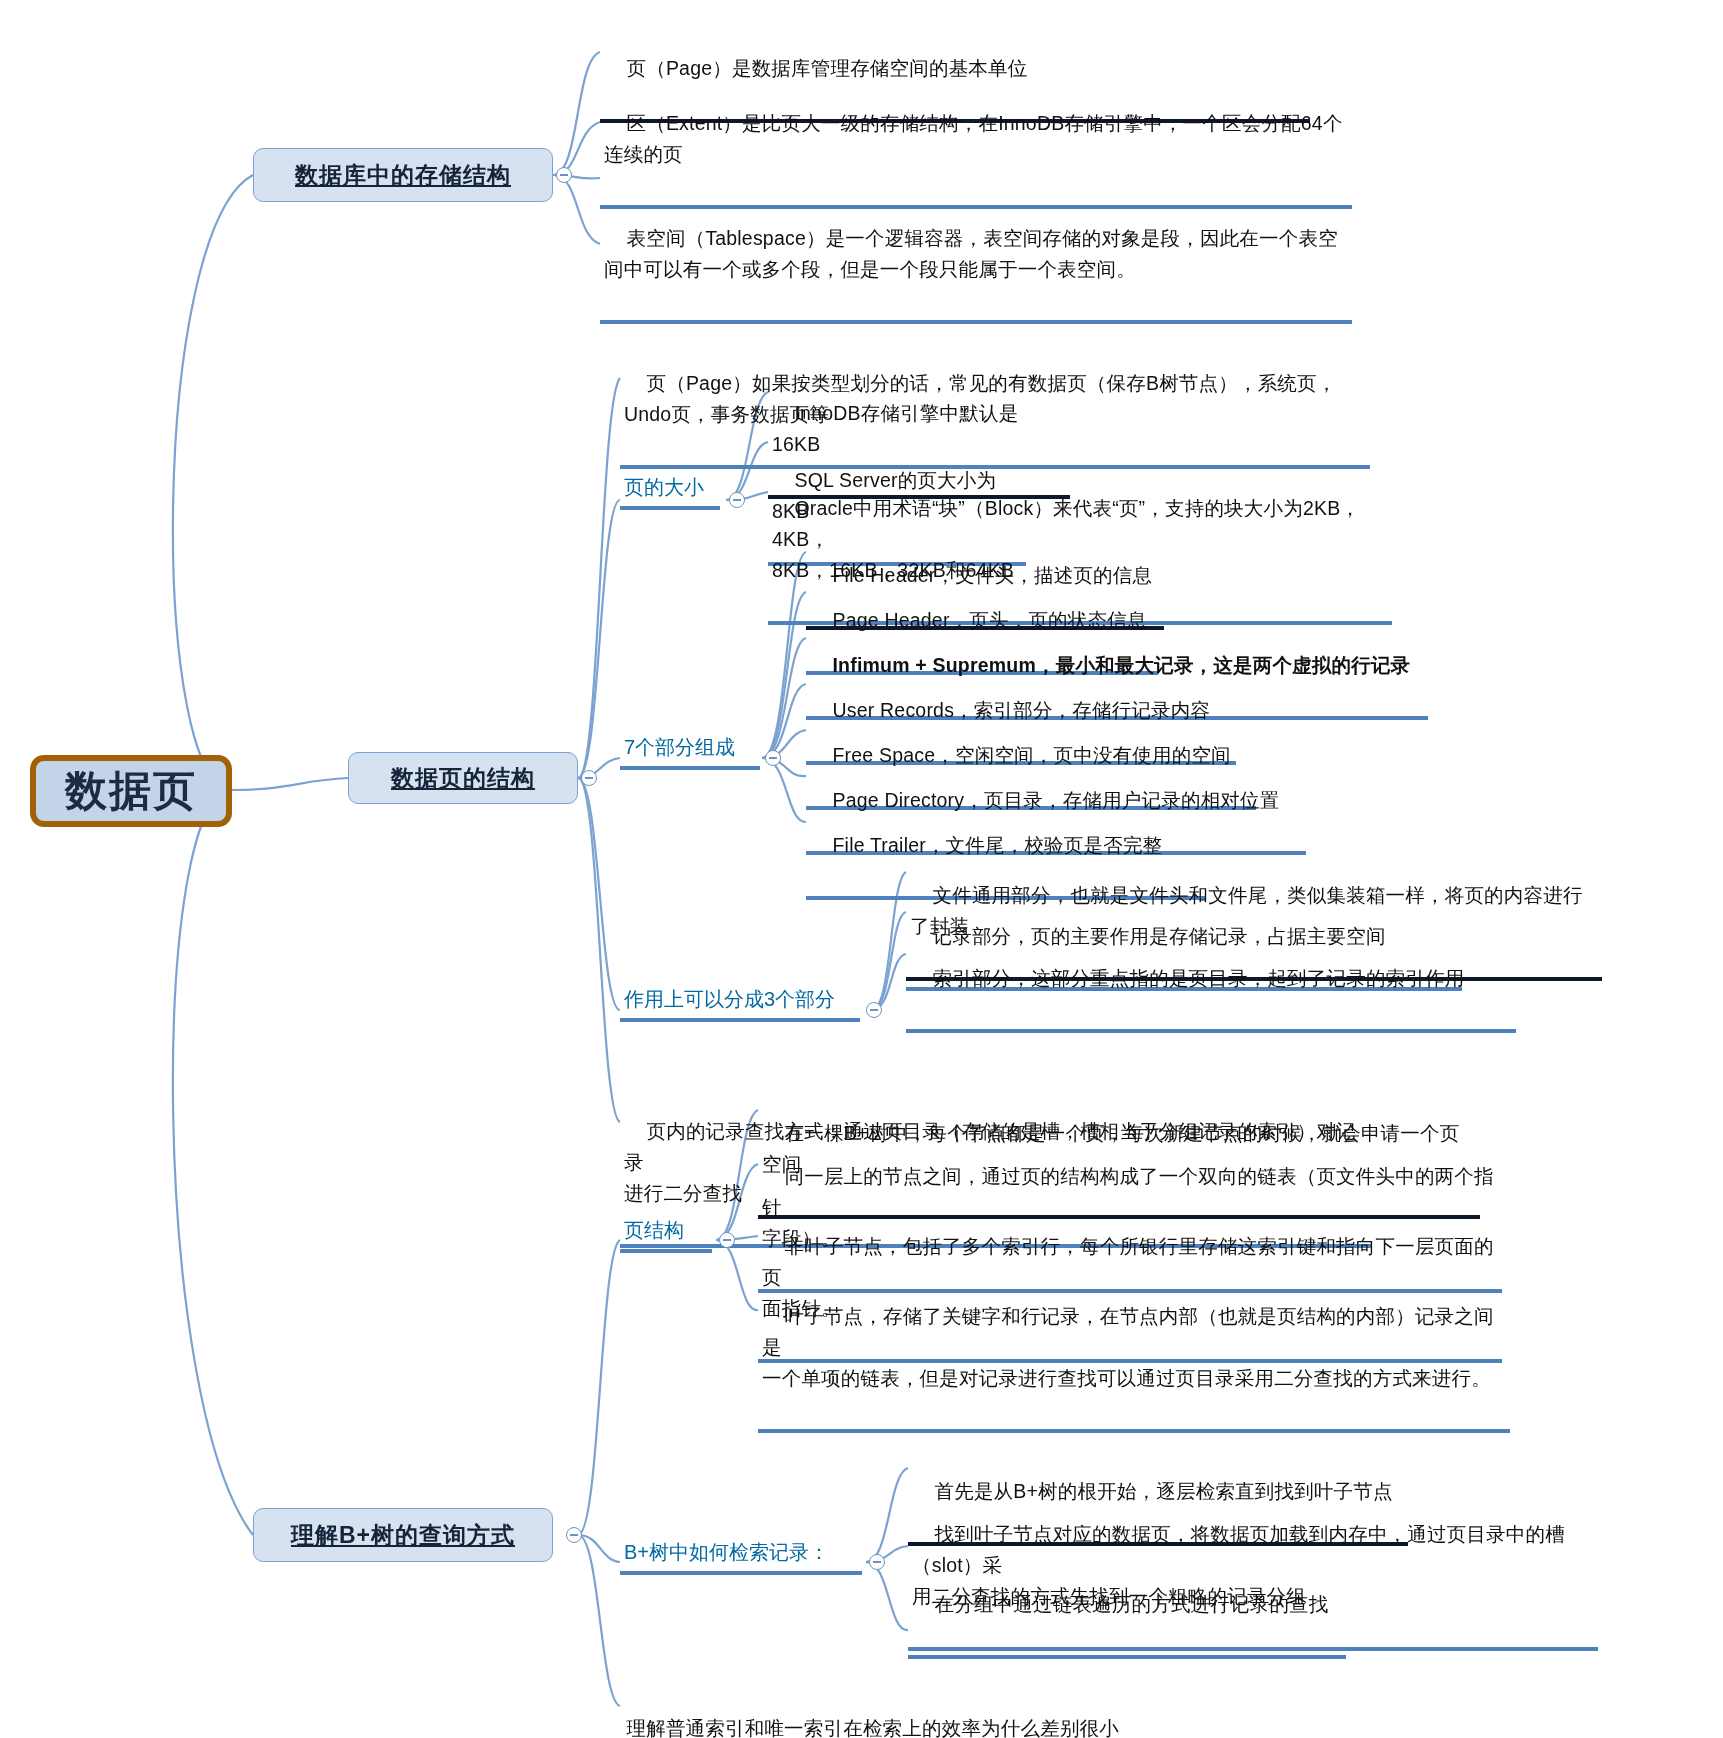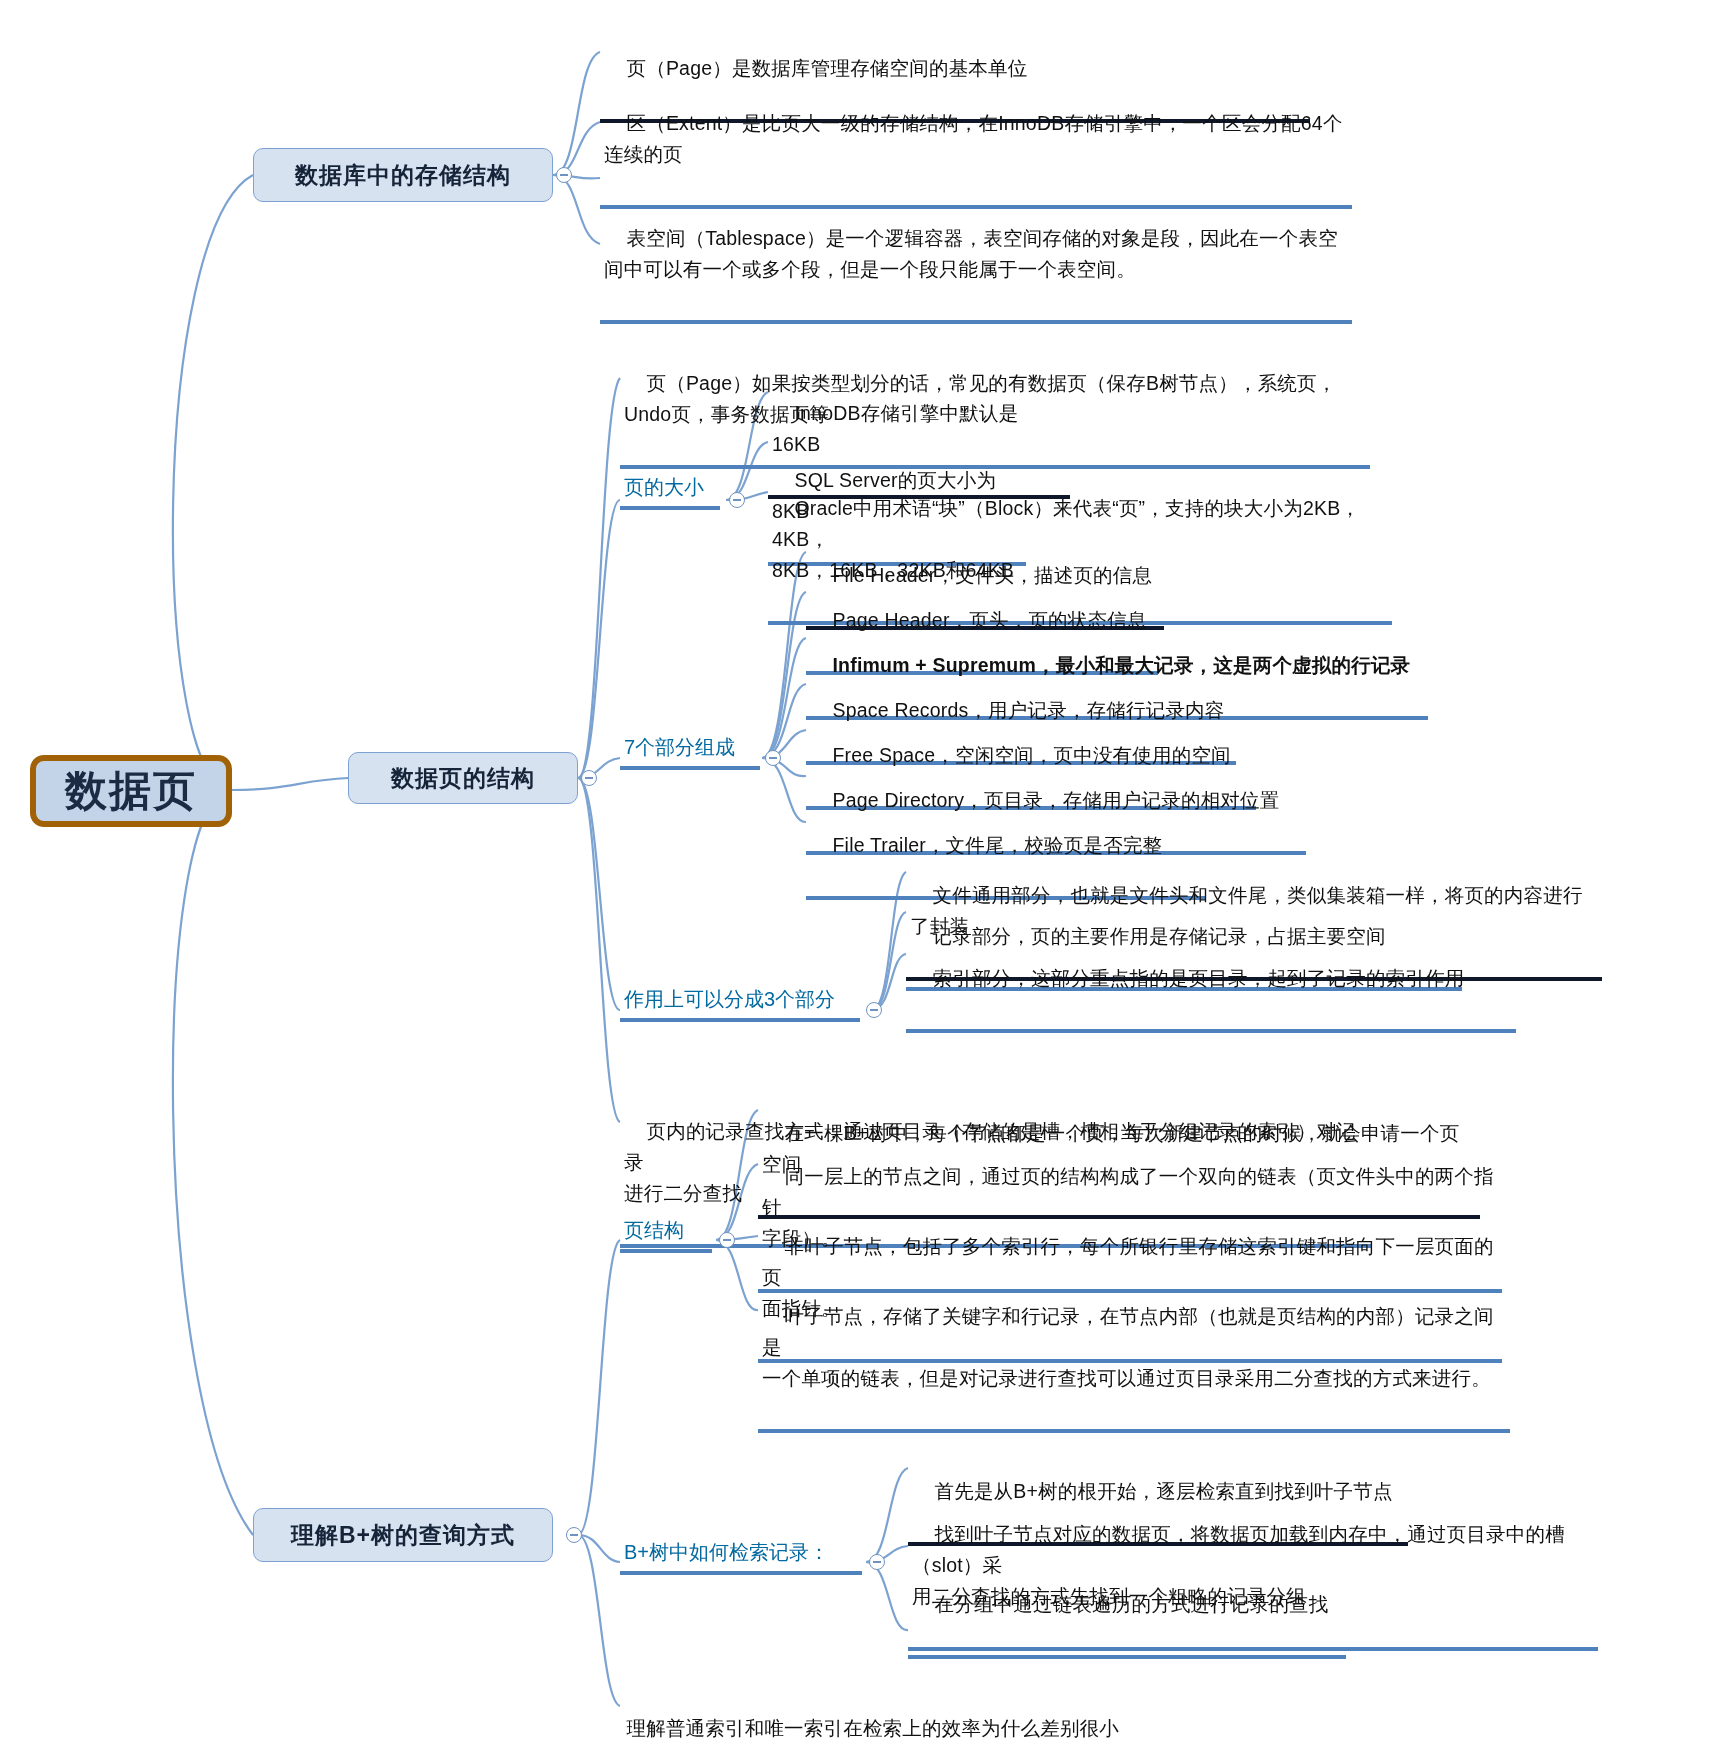--- a/index.html
+++ b/index.html
@@ -49,20 +49,21 @@
     border: 1.5px solid #7ba2d0;
     border-radius: 10px;
     display: flex;
     align-items: center;
     justify-content: center;
     font-size: 23px;
     font-weight: bold;
     color: #16243a;
     padding: 0 10px;
     letter-spacing: 1px;
+    text-decoration: underline;
   }
   
   .leaf {
     font-size: 19.5px;
     line-height: 31px;
     color: #111111;
     padding: 2px 4px 4px 4px;
     white-space: pre-wrap;
     letter-spacing: 0.2px;
   }
@@ -228,21 +229,21 @@
   <div class="node leaf thin-line" style="left:806px; top:527px; width:358px;">
     <span>File Header，文件头，描述页的信息</span>
   </div>
   <div class="node leaf bold-line" style="left:806px; top:572px; width:352px;">
     <span>Page Header，页头，页的状态信息</span>
   </div>
   <div class="node leaf bold-line" style="left:806px; top:617px; width:622px;font-weight:bold;">
     <span>Infimum + Supremum，最小和最大记录，这是两个虚拟的行记录</span>
   </div>
   <div class="node leaf bold-line" style="left:806px; top:662px; width:430px;">
-    <span>Space Records，用户记录，存储行记录内容</span>
+    <span>User Records，索引部分，存储行记录内容</span>
   </div>
   <div class="node leaf bold-line" style="left:806px; top:707px; width:450px;">
     <span>Free Space，空闲空间，页中没有使用的空间</span>
   </div>
   <div class="node leaf bold-line" style="left:806px; top:752px; width:500px;">
     <span>Page Directory，页目录，存储用户记录的相对位置</span>
   </div>
   <div class="node leaf bold-line" style="left:806px; top:797px; width:400px;">
     <span>File Trailer，文件尾，校验页是否完整</span>
   </div>

